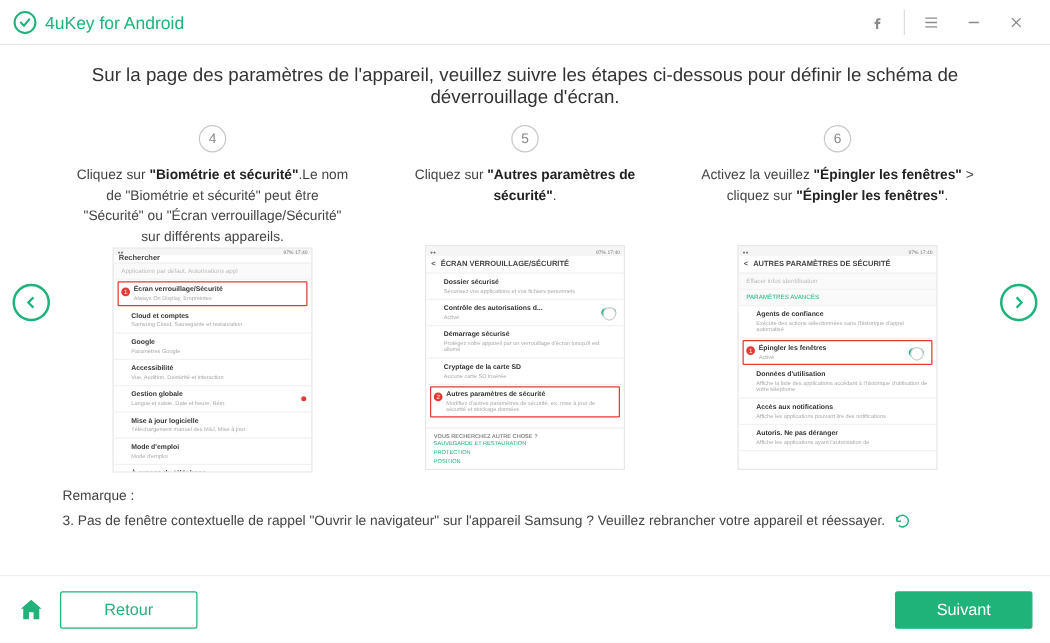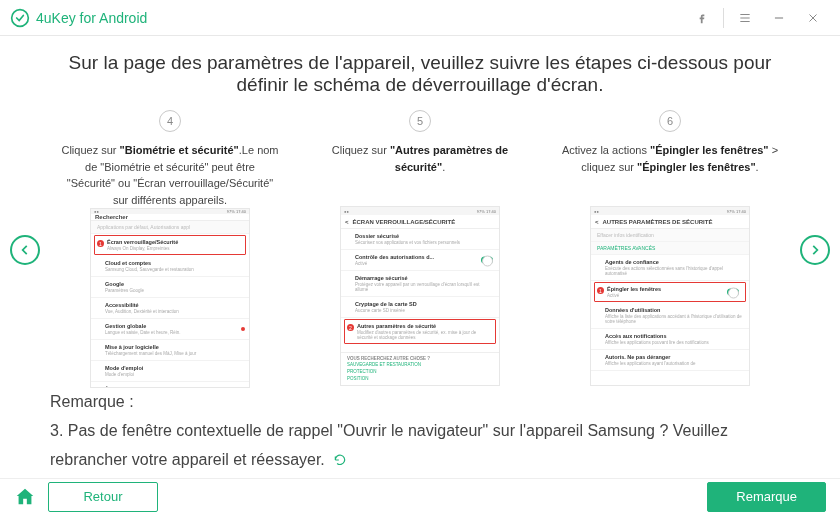--- a/index.html
+++ b/index.html
@@ -6,48 +6,48 @@
   body { font-family: -apple-system, 'Segoe UI', Arial, sans-serif; background: #f0f0f0; width: 840px; height: 514px; overflow: hidden; }
   .window { width: 840px; height: 514px; background: #fff; display: flex; flex-direction: column; }
   .titlebar { height: 36px; display: flex; align-items: center; padding: 0 10px; border-bottom: 1px solid #e8e8e8; }
   .logo { display: flex; align-items: center; gap: 6px; }
   .logo-mark { width: 20px; height: 20px; }
   .logo-text { color: #1fb37a; font-size: 14px; font-weight: 500; }
   .titlebar-right { margin-left: auto; display: flex; align-items: center; gap: 0; }
   .tbtn { width: 34px; height: 34px; display: flex; align-items: center; justify-content: center; color: #8a8a8a; cursor: pointer; }
   .tsep { width: 1px; height: 20px; background: #ddd; margin: 0 4px; }
   .content { position: relative; flex: 1; padding: 16px 50px 4px 50px; overflow: hidden; }
-  .page-title { text-align: center; font-size: 19px; color: #333; margin-bottom: 14px; }
+  .page-title { text-align: center; font-size: 15px; color: #333; margin-bottom: 14px; }
   .steps { display: flex; gap: 30px; justify-content: center; }
   .step { width: 220px; display: flex; flex-direction: column; align-items: center; }
   .step-num { width: 22px; height: 22px; border-radius: 50%; border: 1px solid #c9c9c9; color: #888; font-size: 11px; display: flex; align-items: center; justify-content: center; margin-bottom: 10px; }
   .step-text { font-size: 11px; color: #444; text-align: center; line-height: 1.5; min-height: 64px; }
   .step-text b { color: #222; font-weight: 700; }
   .shot { width: 160px; height: 180px; border: 1px solid #e7e7e7; background: #fafafa; display: flex; flex-direction: column; font-size: 5.5px; color: #444; overflow: hidden; }
   .shot-status { height: 8px; background: #f5f5f5; display:flex; align-items:center; justify-content:space-between; padding:0 3px; font-size:4px; color:#777;}
   .shot-head { height: 14px; background: #fff; display: flex; align-items: center; padding: 0 4px; font-weight: 700; font-size: 6px; border-bottom: 1px solid #eee; }
   .shot-head .arrow { margin-right: 4px; }
   .shot-body { flex: 1; background: #fff; display: flex; flex-direction: column; }
   .row { padding: 4px 6px 4px 14px; border-bottom: 1px solid #f2f2f2; position: relative; }
   .row .t { font-size: 5.5px; font-weight: 600; color: #333; }
   .row .s { font-size: 4.5px; color: #aaa; margin-top: 1px; }
   .row.hl { border: 1px solid #e53935; margin: 1px 3px; border-radius: 1px; padding: 3px 5px 3px 12px; }
   .dotR { position: absolute; left: 2px; top: 4px; width: 7px; height: 7px; background: #e53935; border-radius: 50%; color: #fff; font-size: 5px; display: flex; align-items: center; justify-content: center; }
   .red-dot-right { position:absolute; right:4px; top:50%; transform:translateY(-50%); width:4px; height:4px; background:#e53935; border-radius:50%; }
   .toggle { position: absolute; right: 6px; top: 50%; transform: translateY(-50%); width: 12px; height: 7px; border-radius: 4px; background: #1fb37a; }
   .toggle::after { content: ""; position: absolute; right: 0; top: -1px; width: 9px; height: 9px; background: #fff; border: 1px solid #ccc; border-radius: 50%; }
   .shot-footer { background: #fff; border-top: 1px solid #eee; padding: 3px 6px; font-size: 4.5px; color: #1fb37a; }
   .shot-footer .grp { padding:1px 0;}
-  .remark { font-size: 16px; color: #444; line-height: 1.8; }
+  .remark { margin-top: 10px; font-size: 11px; color: #444; line-height: 1.8; }
   .remark a { color: #1fb37a; text-decoration: underline; }
   .refresh-inline { display:inline-flex; vertical-align:middle; width:14px; height:14px; color:#1fb37a; margin-left:4px; cursor:pointer;}
   .navcircle { position: absolute; top: 45%; width: 30px; height: 30px; border: 2px solid #1fb37a; border-radius: 50%; display: flex; align-items: center; justify-content: center; color: #1fb37a; cursor: pointer; background: #fff; }
   .navcircle.left { left: 10px; }
   .navcircle.right { right: 10px; }
-  .footer { height: 36px; border-top: 1px solid #eee; display: flex; align-items: center; padding: 0 14px; gap: 12px; }
+  .footer { height: 54px; border-top: 1px solid #eee; display: flex; align-items: center; padding: 0 14px; gap: 12px; }
   .home-icn { width: 22px; height: 22px; color: #1fb37a; cursor: pointer; }
   .btn { height: 30px; padding: 0 28px; border-radius: 2px; font-size: 13px; cursor: pointer; display: flex; align-items: center; justify-content: center; min-width: 110px; }
   .btn-outline { border: 1px solid #1fb37a; color: #1fb37a; background: #fff; }
   .btn-primary { background: #1fb37a; color: #fff; border: 1px solid #1fb37a; margin-left: auto; }
   .grey-row { padding:3px 6px; color:#bbb; font-size:5px; border-bottom:1px solid #f3f3f3;}
 </style>
 </head>
 <body>
 
 <div class="window">
@@ -196,21 +196,21 @@
             <div class="grp">SAUVEGARDE ET RESTAURATION</div>
             <div class="grp">PROTECTION</div>
             <div class="grp">POSITION</div>
           </div>
         </div>
       </div>
 
       <div class="step">
         <div class="step-num">6</div>
         <div class="step-text">
-          <span>Activez la actions </span><b>"Épingler les fenêtres"</b><span> &gt; cliquez sur </span><b>"Épingler les fenêtres"</b><span>.</span>
+          <span>Activez la veuillez </span><b>"Épingler les fenêtres"</b><span> &gt; cliquez sur </span><b>"Épingler les fenêtres"</b><span>.</span>
         </div>
         <div class="shot">
           <div class="shot-status">
               <span>●●</span>
               <span><span>97%</span> <span>17:40</span></span>
             </div>
           <div class="shot-head">
               <span class="arrow">&lt;</span>
               <span>AUTRES PARAMÈTRES DE SÉCURITÉ</span>
             </div>
@@ -258,16 +258,16 @@
     </div>
   </div>
 
   <div class="footer">
     <span class="home-icn">
       <svg viewBox="0 0 24 24">
           <path fill="#1fb37a" d="M12 3l9 8h-2v9h-5v-6h-4v6H5v-9H3z"></path>
         </svg>
     </span>
     <div class="btn btn-outline">Retour</div>
-    <div class="btn btn-primary">Remarque</div>
+    <div class="btn btn-primary">Suivant</div>
   </div>
 
 </div>
 
 </body></html>

